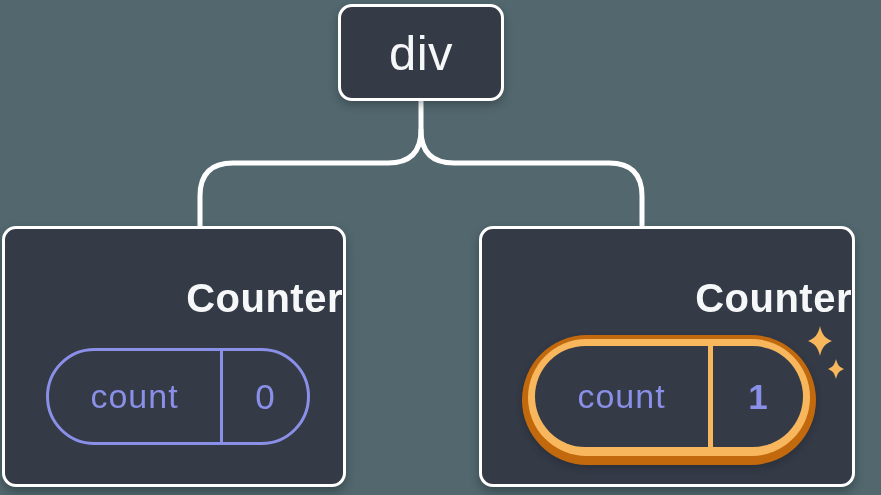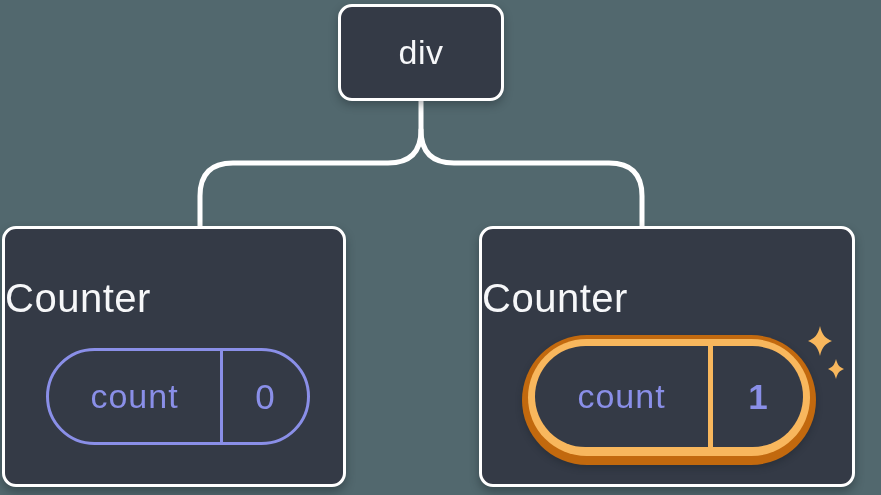--- a/index.html
+++ b/index.html
@@ -29,45 +29,45 @@
   .node {
     position: absolute;
     left: 338px; top: 4px;
     width: 166px; height: 97px;
     box-sizing: border-box;
     background: var(--card, #343A46);
     border: 3px solid var(--cardBorder, #FFFFFF);
     border-radius: 14px;
     display: flex; align-items: center; justify-content: center;
     color: var(--text, #F6F7F9);
-    font-size: 34px;
+    font-size: 49px;
     font-weight: 500;
     letter-spacing: 0.5px;
     box-shadow: 0 4px 8px rgba(22, 32, 38, 0.35);
   }
   .card {
     position: absolute;
     top: 226px;
     height: 261px;
     box-sizing: border-box;
     background: var(--card, #343A46);
     border: 3px solid var(--cardBorder, #FFFFFF);
     border-radius: 14px;
     box-shadow: 0 5px 10px rgba(22, 32, 38, 0.4);
   }
   .card-left  { left: 2px;   width: 344px; }
   .card-right { left: 479px; width: 376px; }
   .card-title {
     position: absolute;
     top: 49px; left: 0;
     width: 100%;
-    text-align: left;
+    text-align: right;
     color: var(--text, #F6F7F9);
     font-size: 40px;
-    font-weight: 400;
+    font-weight: 700;
     line-height: 1;
     letter-spacing: 0.5px;
   }
   
   .pill {
     position: absolute;
     left: 41px; top: 119px;
     width: 264px; height: 97px;
     box-sizing: border-box;
     border: 3px solid var(--purple, #8A8FE8);

